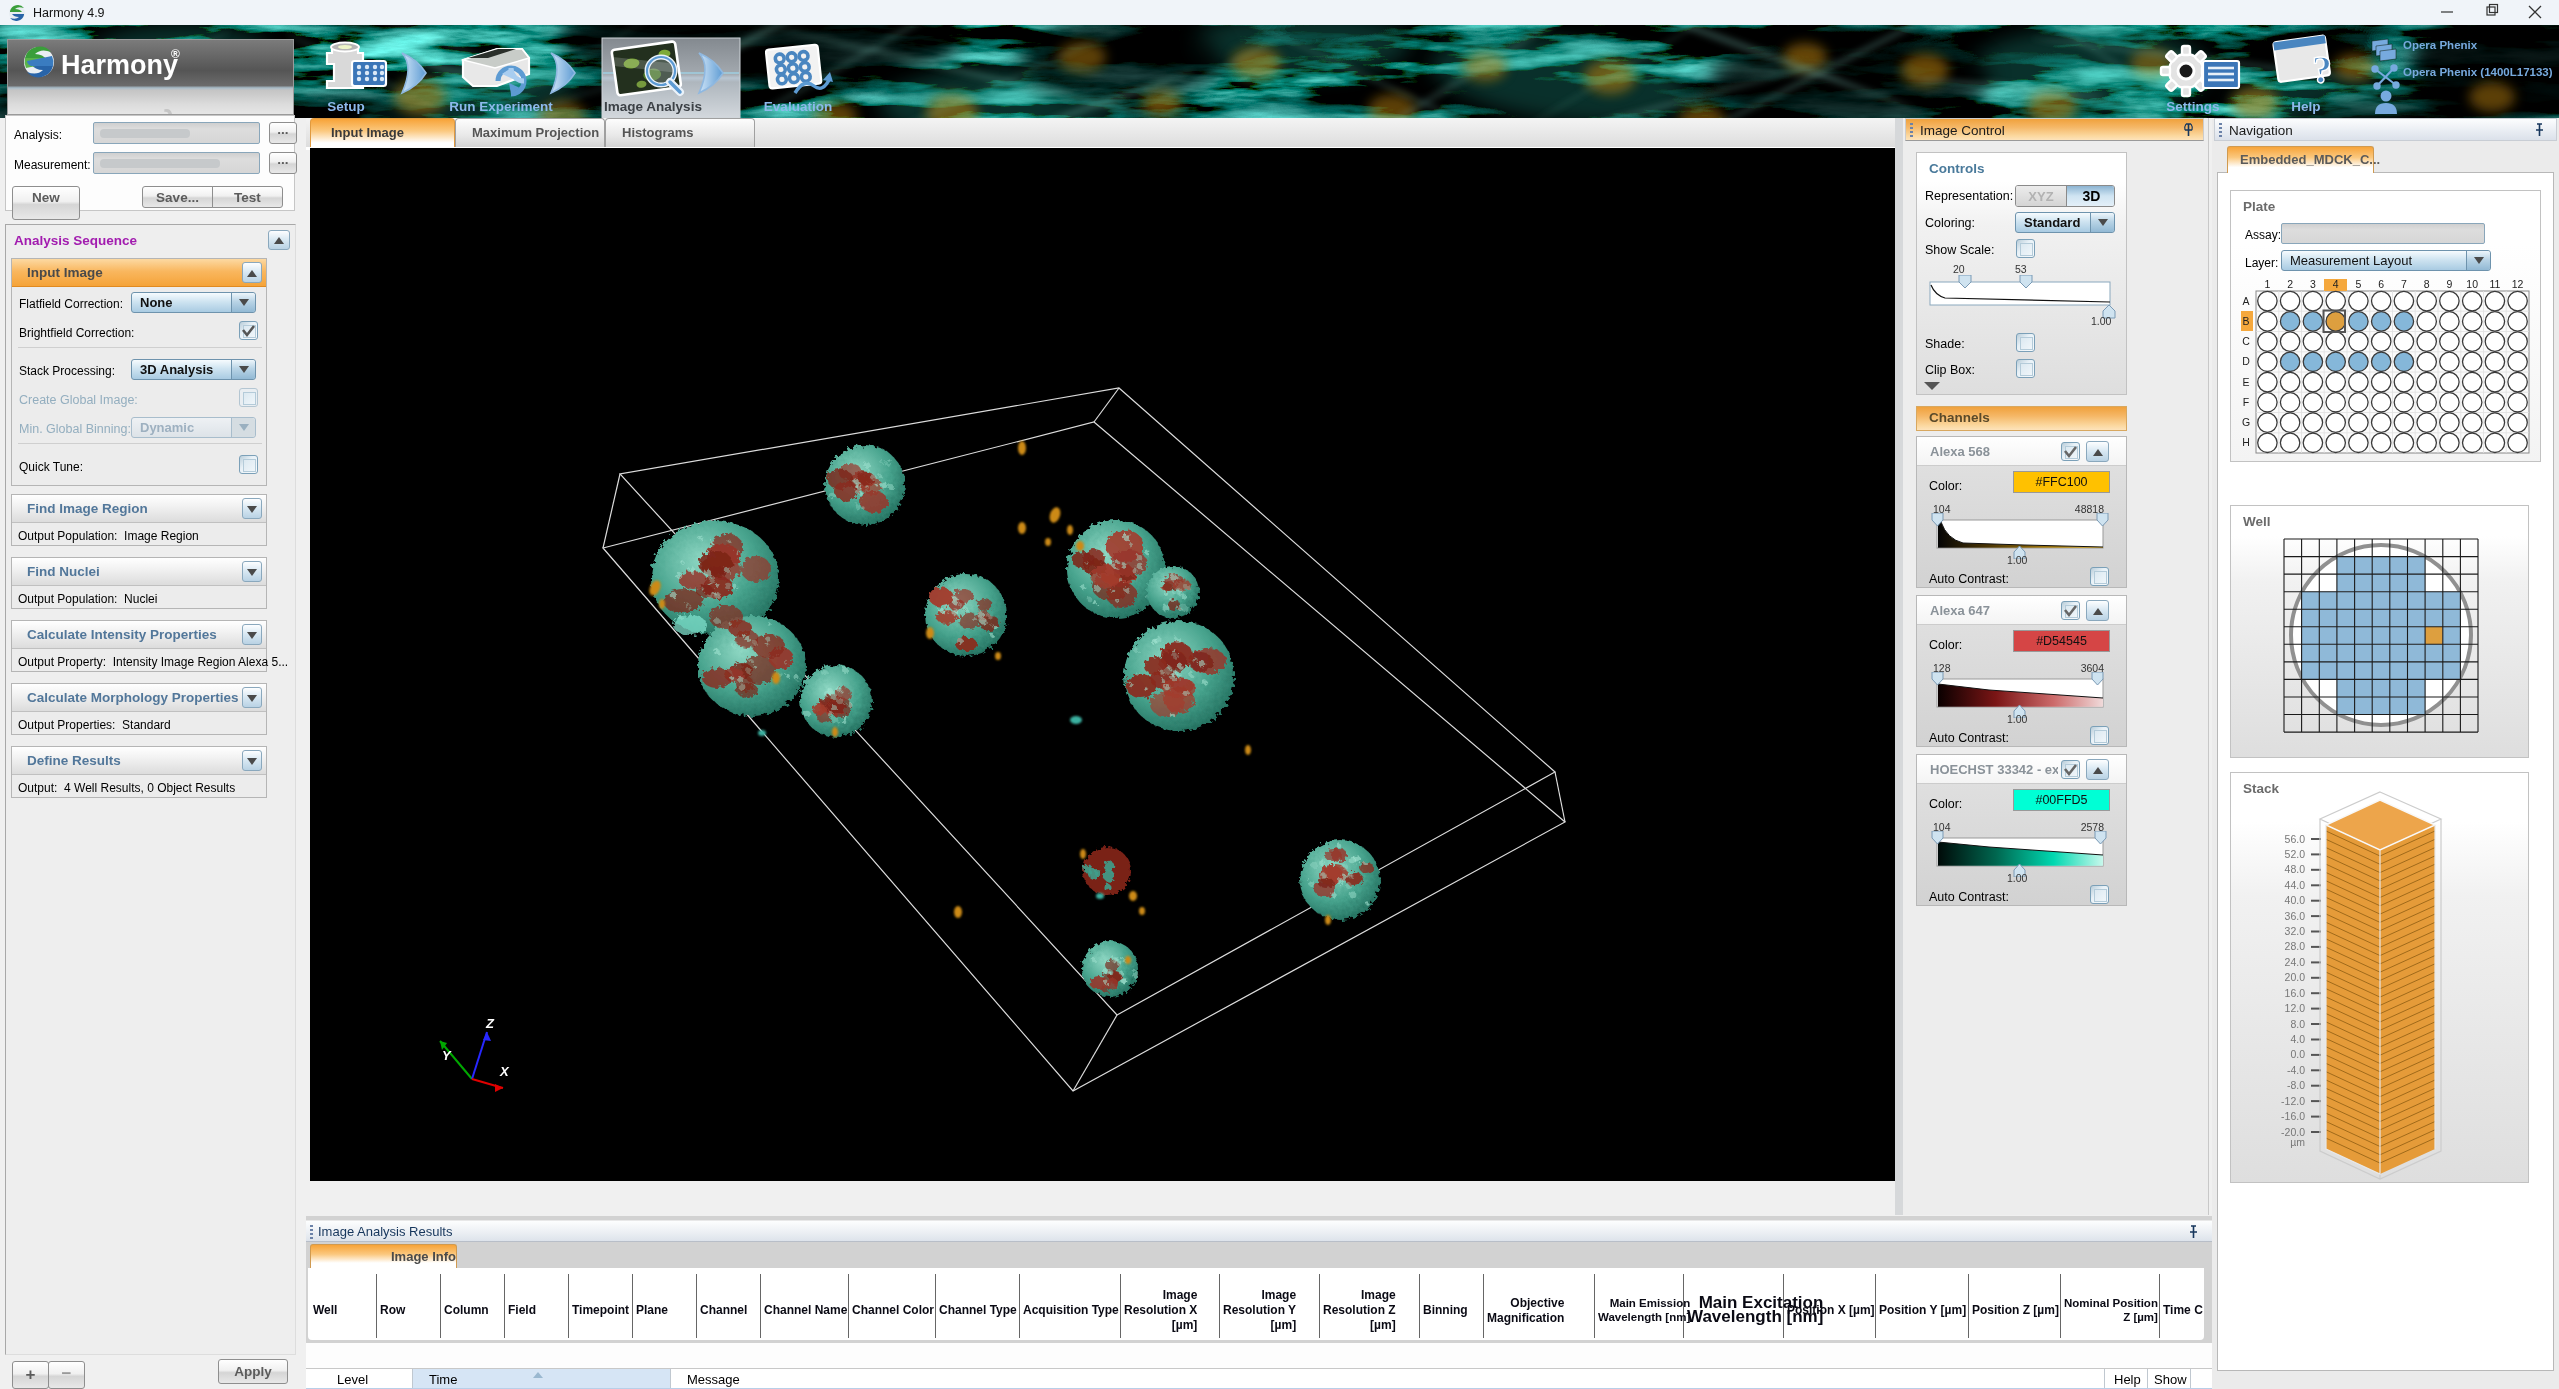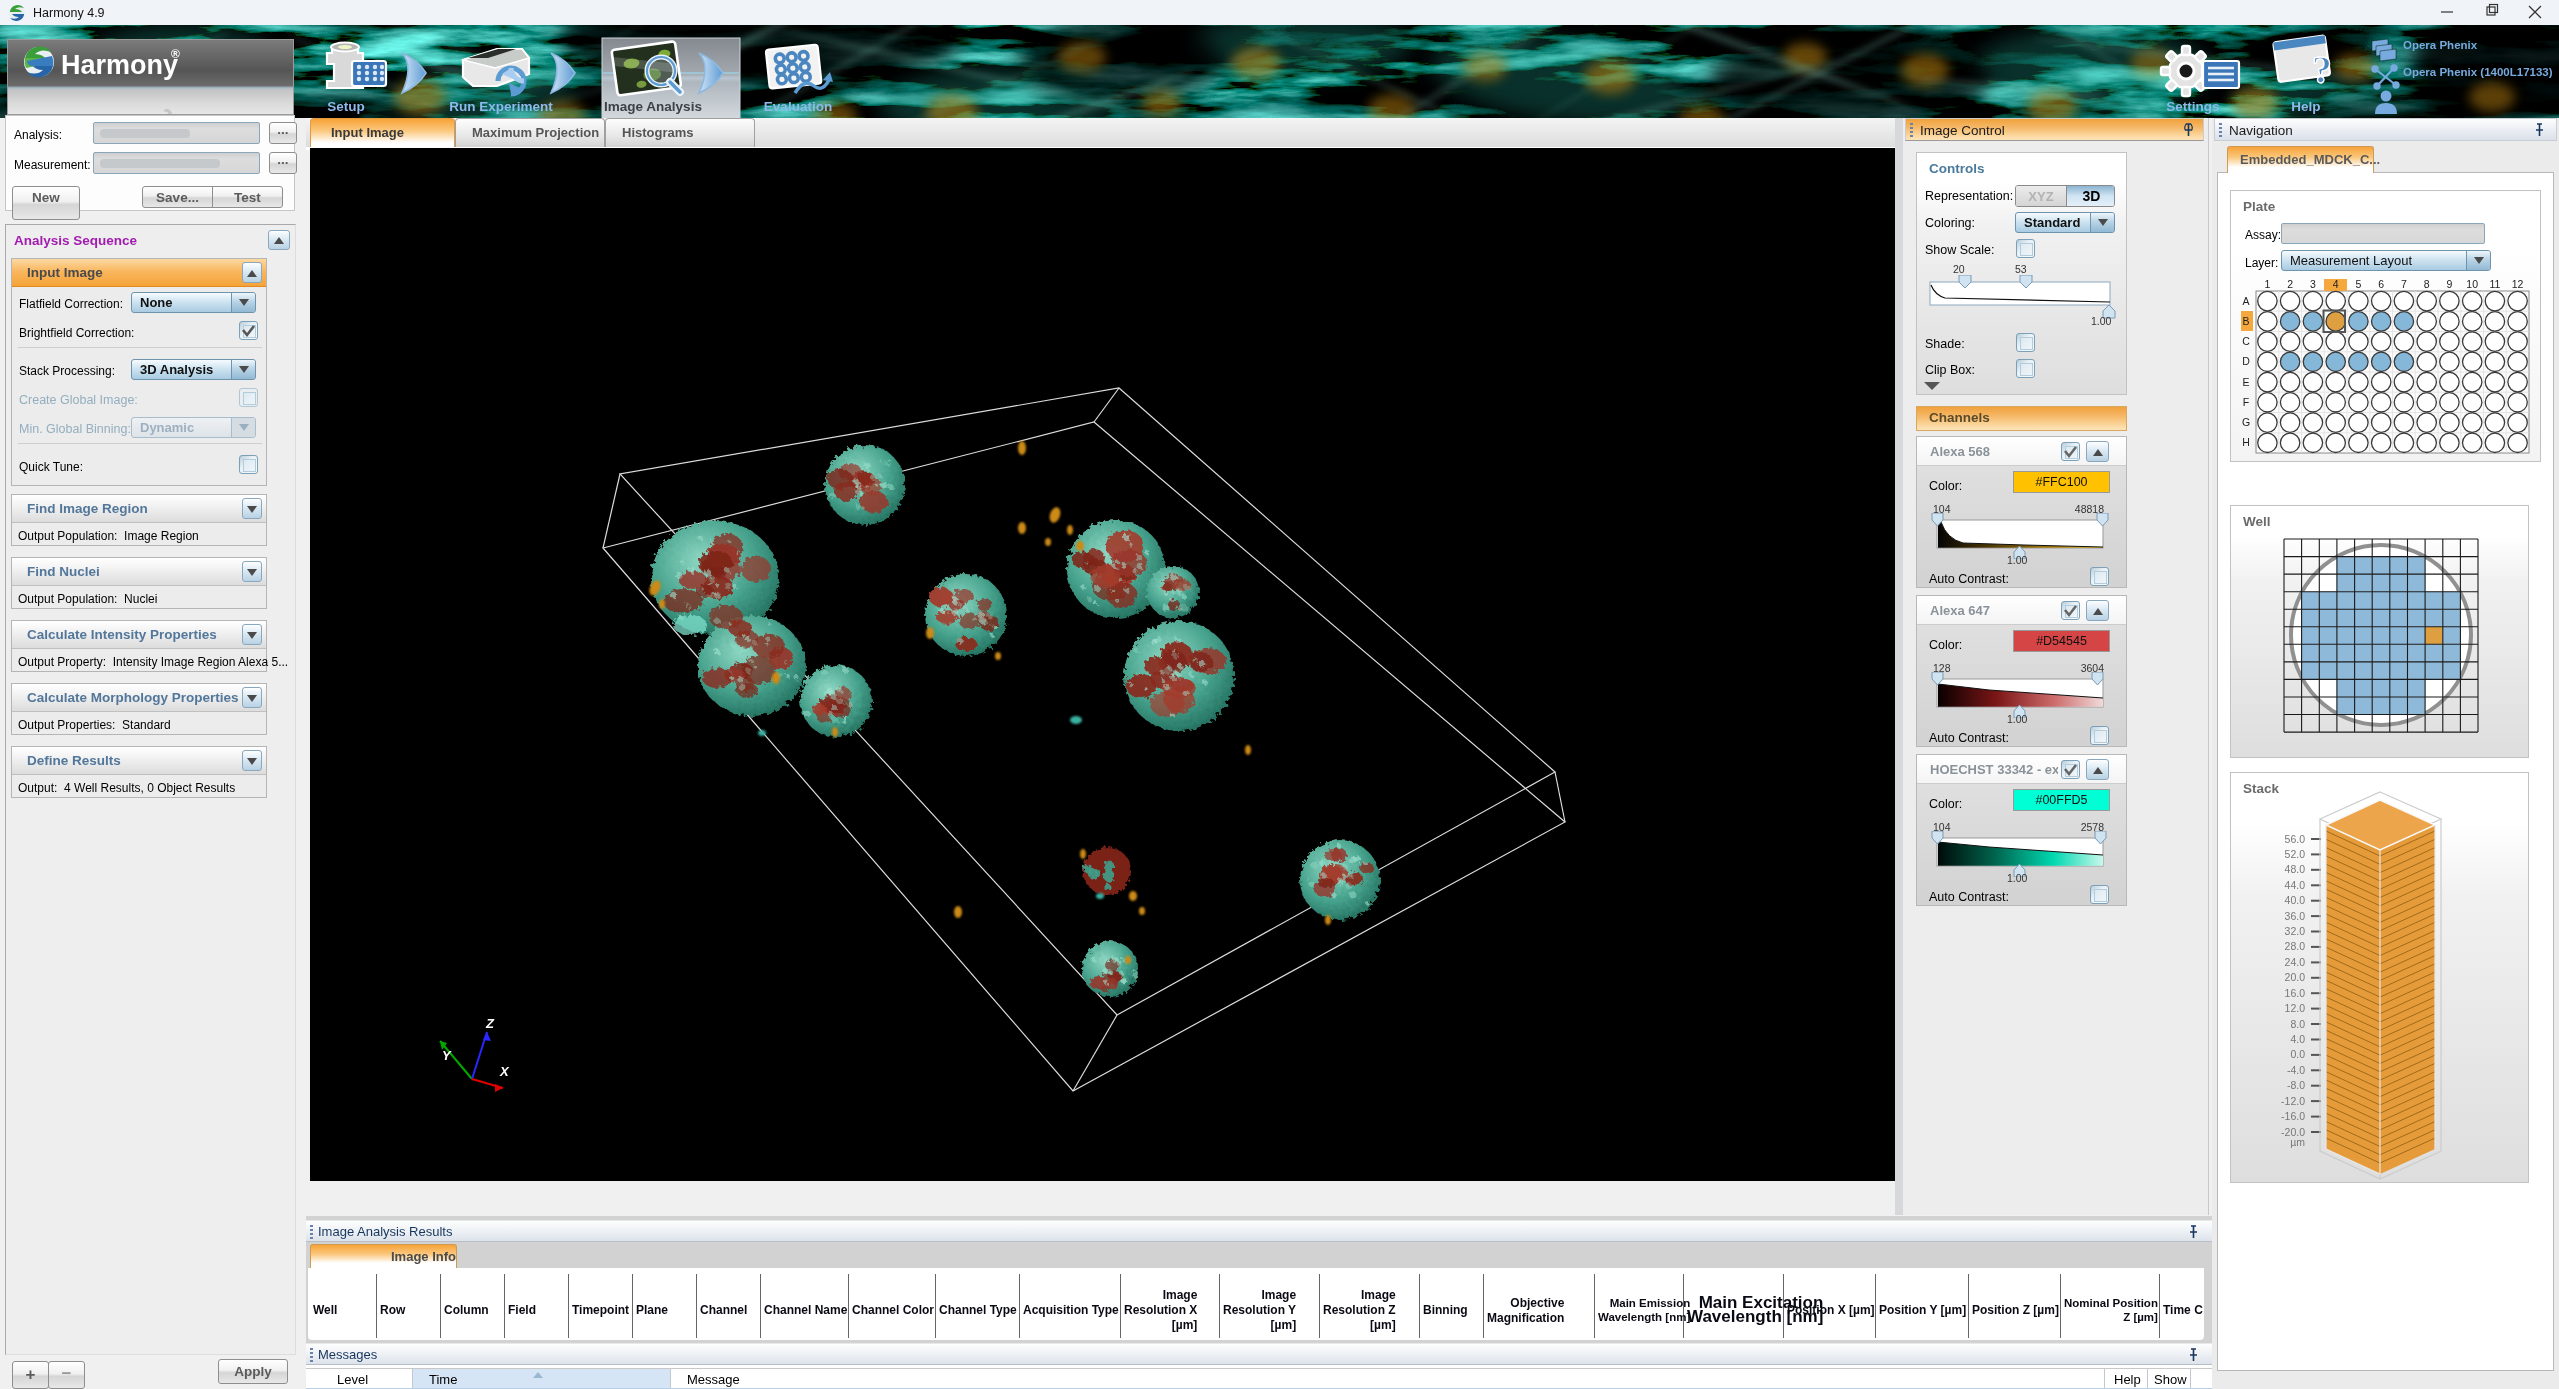--- a/index.html
+++ b/index.html
@@ -1396,27 +1396,20 @@
     <div class="abs" style="left:1292px; top:80px; font-size:11.5px; font-weight:bold; color:#0a0a14; line-height:14px; white-space:nowrap;">Main Emission<br>Wavelength [nm]</div>
     <div class="abs" style="left:1381px; top:80px; font-size:17px; font-weight:bold; color:#0a0a14; line-height:14px; white-space:nowrap;">Main Excitation<br>Wavelength [nm]</div>
     <div class="abs" style="left:1481px; top:87px; font-size:12px; font-weight:bold; color:#0a0a14; line-height:15px; white-space:nowrap;">Position X [µm]</div>
     <div class="abs" style="left:1573px; top:87px; font-size:12px; font-weight:bold; color:#0a0a14; line-height:15px; white-space:nowrap;">Position Y [µm]</div>
     <div class="abs" style="left:1666px; top:87px; font-size:12px; font-weight:bold; color:#0a0a14; line-height:15px; white-space:nowrap;">Position Z [µm]</div>
     <div class="abs" style="left:1758px; top:80px; font-size:11.5px; font-weight:bold; color:#0a0a14; line-height:14px; white-space:nowrap;">Nominal Position<br>Z [µm]</div>
     <div class="abs" style="left:1857px; top:87px; font-size:12px; font-weight:bold; color:#0a0a14; line-height:15px; white-space:nowrap;">Time C</div>
     </div>
   </div>
   <div class="abs" id="messages">
-    <div class="abs dockbar" style="left:0; top:0; width:1906px; height:22px;">
-      <div class="grip" style="top:4px;"></div>
-        <div class="docktext">Messages</div>
-      <svg class="abs" style="right:12px; top:4px;" width="14" height="14">
-          <path d="M5 1 h5 M7.5 1 v6 M4 7 h7 M7.5 7 v6" stroke="#16365c" stroke-width="1.6"></path>
-        </svg>
-    </div>
     <div class="abs" style="left:0; top:25px; width:1906px; height:21px; background:#ffffff; border-top:1px solid #c8c8c8;">
       <div class="abs" style="left:107px; top:0; width:257px; height:21px; background:#d6e5f5;"></div>
       <svg class="abs" style="left:225px; top:2px;" width="14" height="8">
           <path d="M7 1 l5 6 h-10 z" fill="#9ab8d0"></path>
         </svg>
       <div class="abs" style="left:31px; top:3px; font-size:13px; color:#000;">Level</div>
       <div class="abs" style="left:123px; top:3px; font-size:13px; color:#000;">Time</div>
       <div class="abs" style="left:381px; top:3px; font-size:13px; color:#000;">Message</div>
       <div class="abs" style="left:106px; top:0; width:1px; height:21px; background:#c0c8d0;"></div>
       <div class="abs" style="left:364px; top:0; width:1px; height:21px; background:#c0c8d0;"></div>

